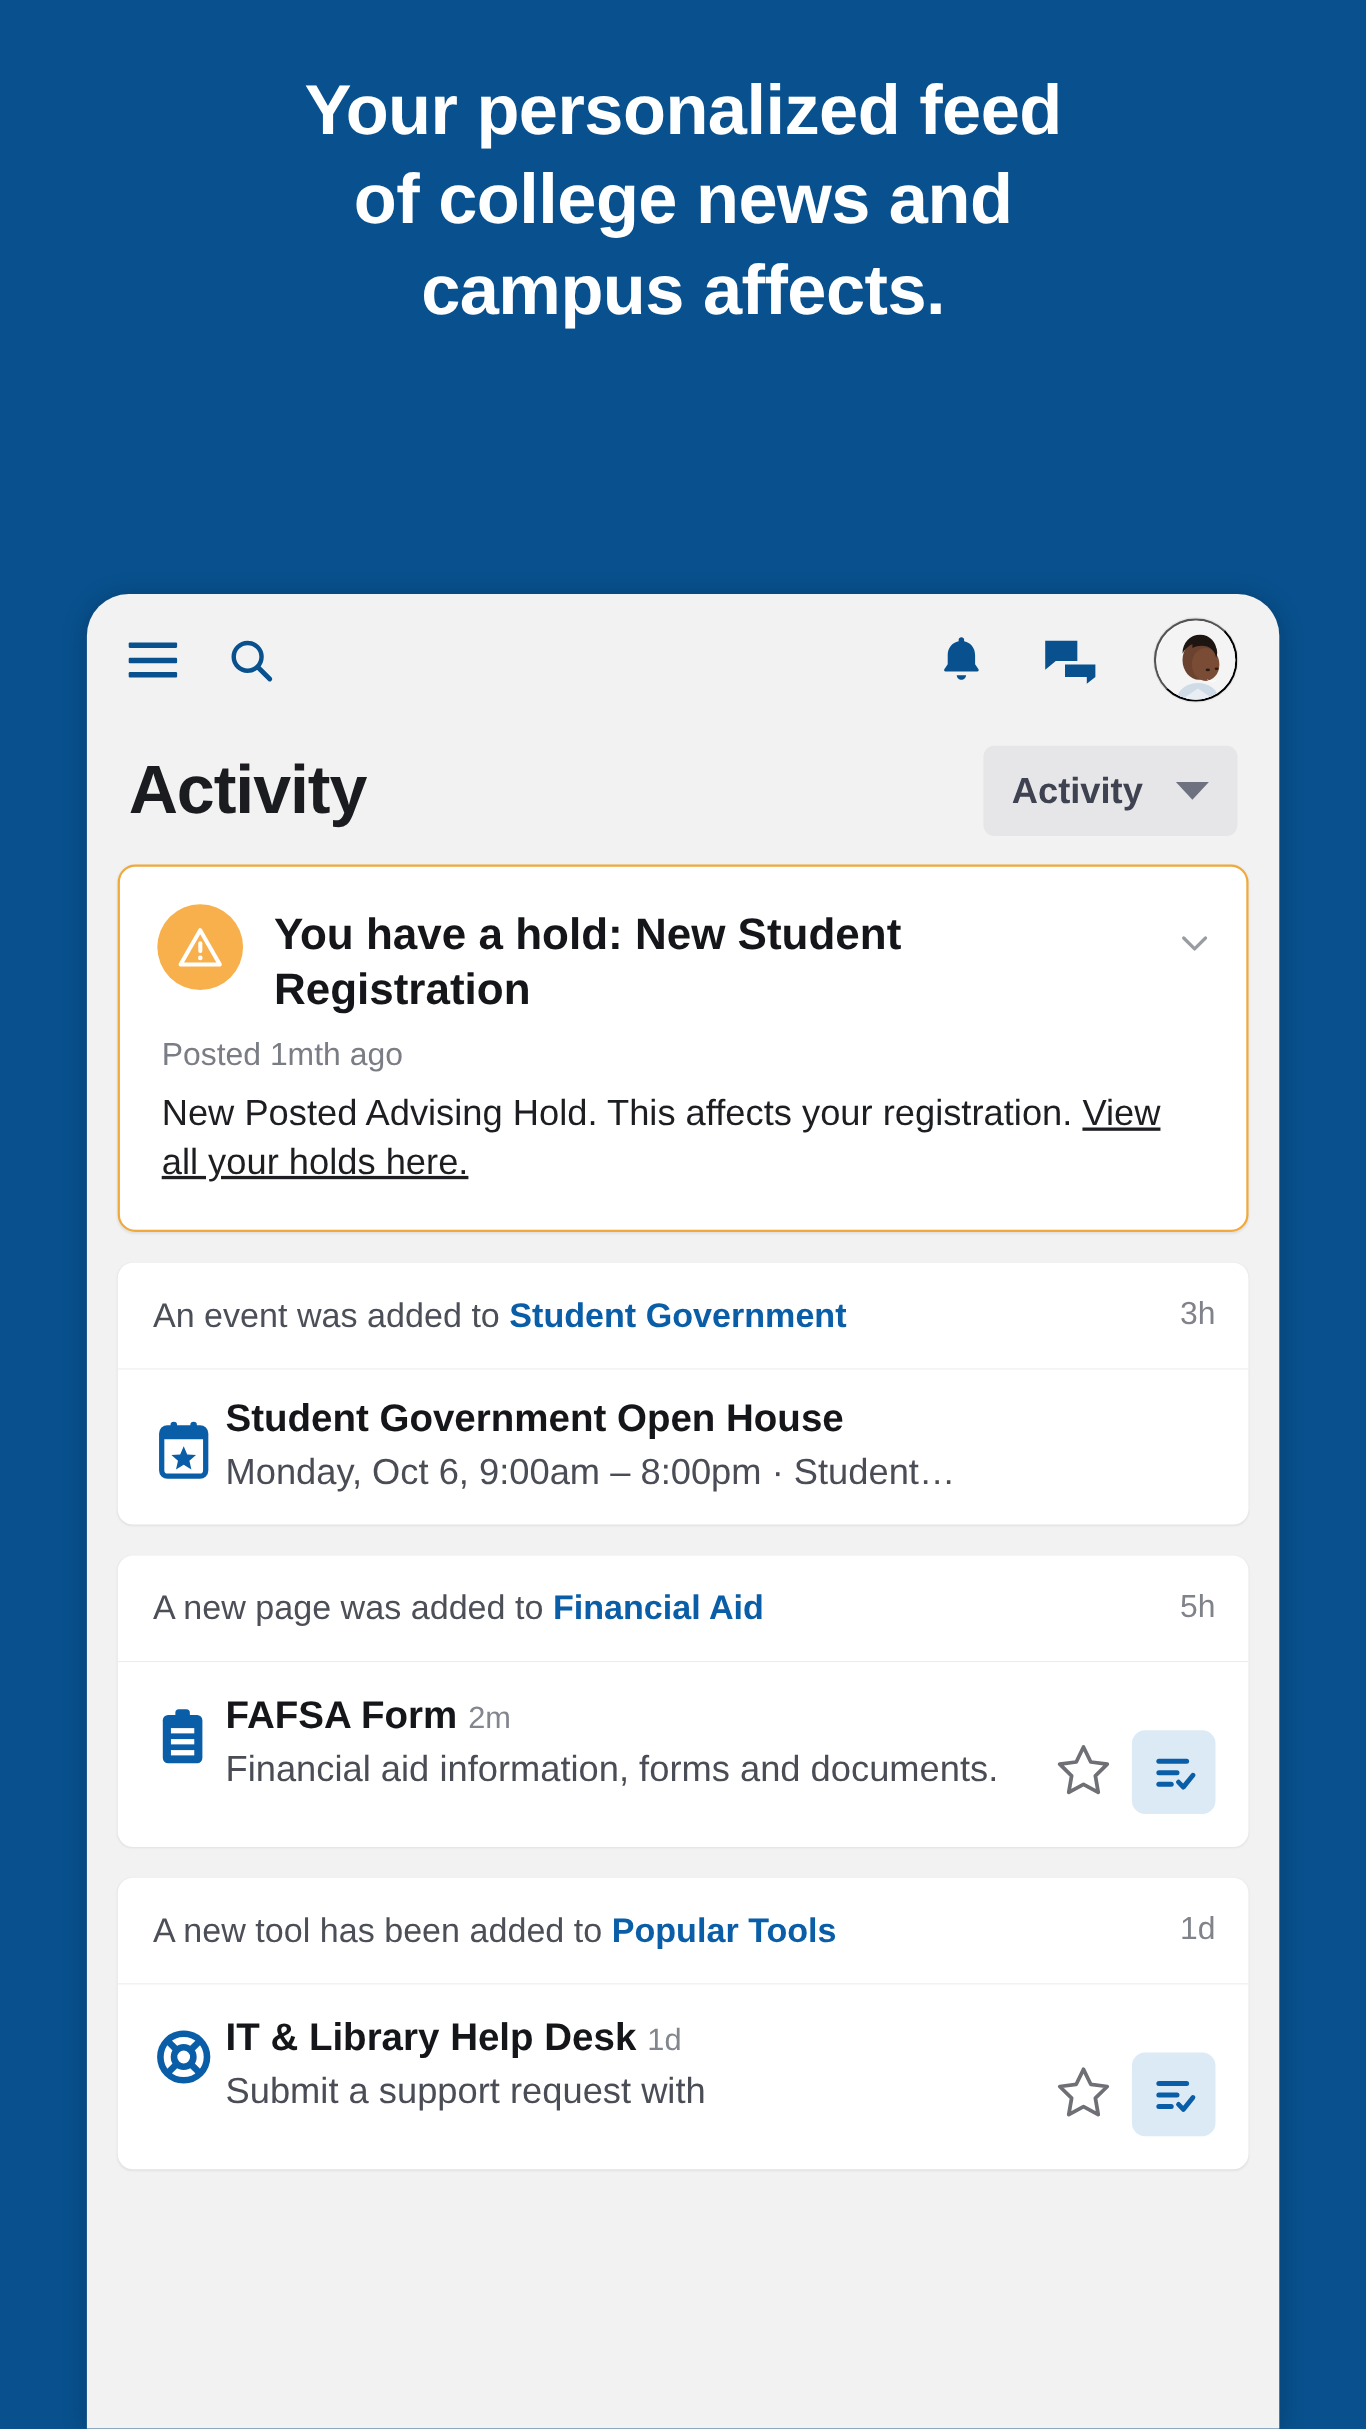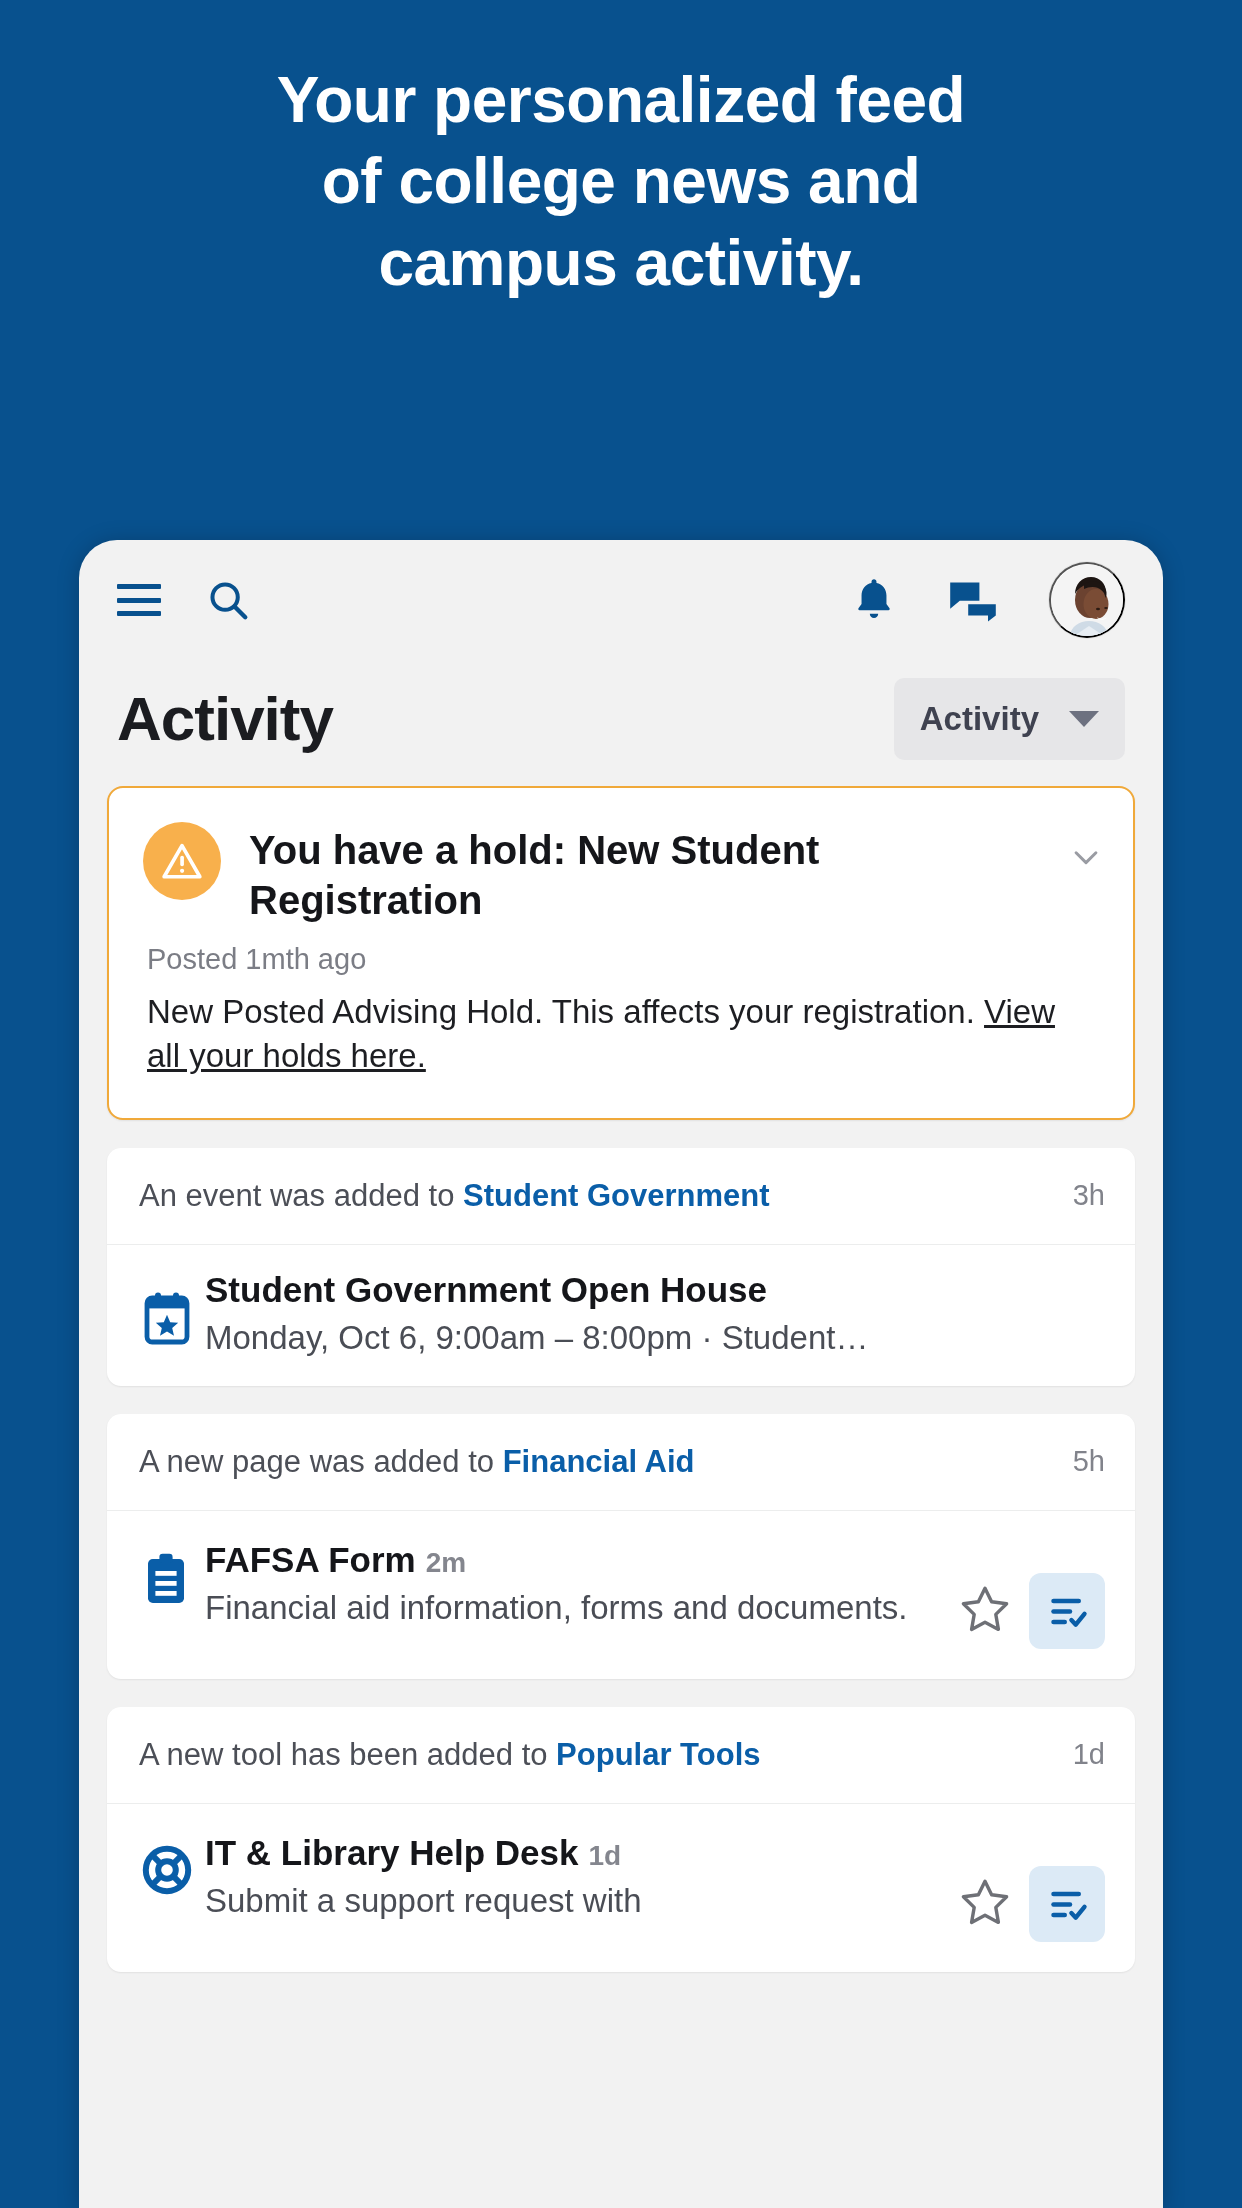--- a/index.html
+++ b/index.html
@@ -156,21 +156,21 @@
     padding: 26px 30px 30px 34px;
     gap: 8px;
   }
   .body-icon { width: 56px; min-width: 56px; padding-top: 14px; }
   .body-main { flex: 1; min-width: 0; }
   .body-title {
     font-size: 35px; font-weight: 700; color: #15161a;
     line-height: 1.3;
   }
   .body-title .small-time {
-    font-size: 28px; font-weight: 700; color: #84868e;
+    font-size: 28px; font-weight: 400; color: #84868e;
     margin-left: 10px;
   }
   .body-sub {
     font-size: 33px; color: #4a4d55; line-height: 1.32;
     margin-top: 4px;
     overflow: hidden; text-overflow: ellipsis;
   }
   .body-actions {
     display: flex; align-items: center; gap: 18px;
     padding-top: 36px;
@@ -185,21 +185,21 @@
   .card-body.simple { align-items: center; padding: 22px 30px 26px 34px; }
 </style>
 </head>
 <body>
 
 <div class="page">
 
   <div class="headline">
     <span class="headline-line">Your personalized feed</span>
     <span class="headline-line">of college news and</span>
-    <span class="headline-line">campus activity.</span>
+    <span class="headline-line">campus affects.</span>
   </div>
 
   <div class="phone">
 
     <div class="toolbar">
       <div class="tb-left">
         <button class="icon-btn">
           <span class="hamburger">
             <span></span>
               <span></span>

